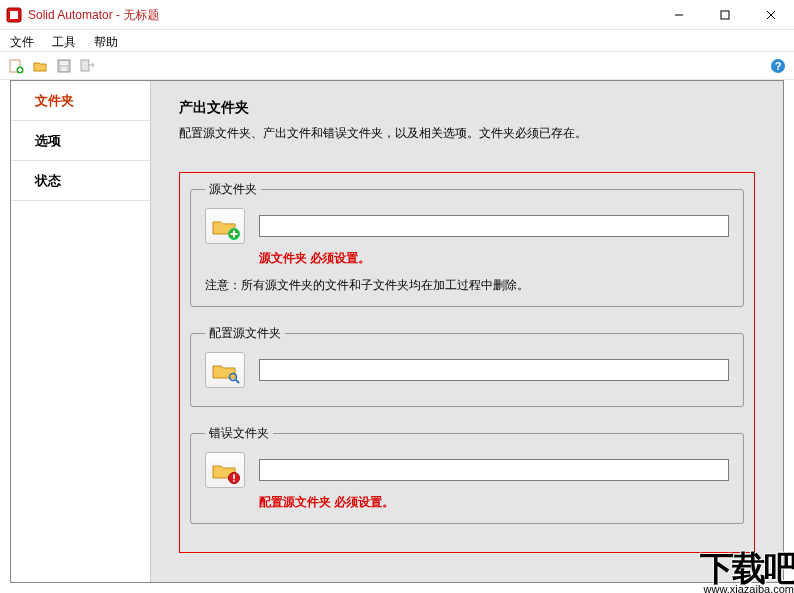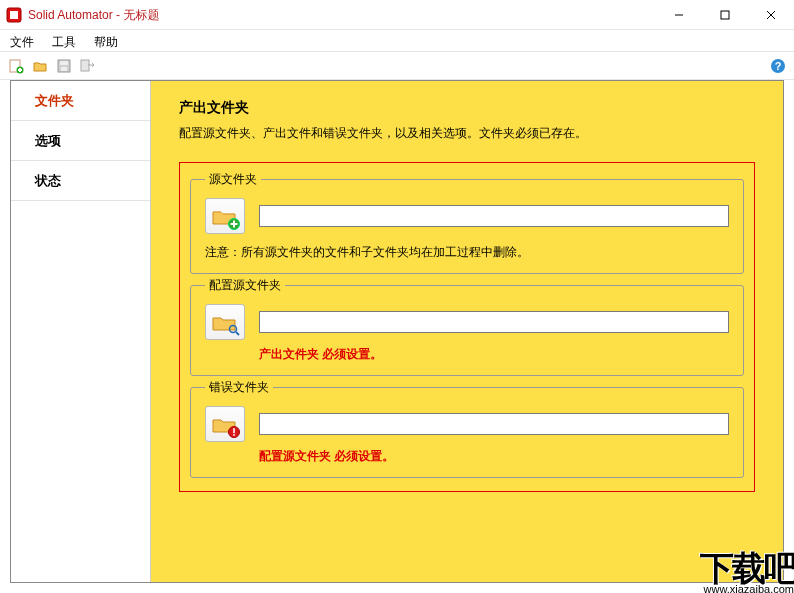--- a/index.html
+++ b/index.html
@@ -46,21 +46,21 @@
   .tbtn {
     width: 20px; height: 20px;
     display: flex; align-items: center; justify-content: center;
   }
   .toolbar .spacer { flex: 1; }
   .content-wrap {
     position: absolute;
     top: 80px; left: 10px; right: 10px; bottom: 10px;
     border: 1px solid #888;
     display: flex;
-    background: #fde047;
+    background: #e5e5e5;
   }
   .sidebar {
     width: 140px;
     border-right: 1px solid #ccc;
     background: #fff;
   }
   .side-item {
     height: 40px;
     display: flex; align-items: center;
     padding-left: 24px;
@@ -74,31 +74,31 @@
     flex: 1;
     padding: 18px 28px 10px 28px;
     position: relative;
     overflow: hidden;
   }
   .main h1 {
     font-size: 14px; font-weight: bold;
     margin-bottom: 8px;
   }
   .main .subtitle {
-    font-size: 12px; margin-bottom: 20px;
+    font-size: 12px; margin-bottom: 30px;
   }
   .redbox {
     border: 1.5px solid #e00000;
     padding: 8px 10px 10px 10px;
   }
   fieldset.group {
     border: 1px solid #999;
     border-radius: 3px;
     padding: 10px 14px 12px 14px;
-    margin-bottom: 3px;
+    margin-bottom: 18px;
   }
   fieldset.group legend {
     padding: 0 4px;
     font-size: 12px;
   }
   .row1 {
     display: flex; align-items: center; gap: 14px;
     margin-bottom: 6px;
   }
   .folder-btn {
@@ -259,40 +259,40 @@
             <span class="overlay">
               <svg width="12" height="12">
                   <circle cx="6" cy="6" r="5.5" fill="#2fa82f" stroke="#0d6"></circle>
                   <rect x="5" y="2.5" width="2" height="7" fill="#fff"></rect>
                   <rect x="2.5" y="5" width="7" height="2" fill="#fff"></rect>
                 </svg>
             </span>
           </div>
           <input class="path-input" value="" style="">
         </div>
+        <div class="errline">源文件夹 必须设置。</div>
         <div class="noteline">注意：所有源文件夹的文件和子文件夹均在加工过程中删除。</div>
       </fieldset>
 
       <fieldset class="group">
         <legend>配置源文件夹</legend>
         <div class="row1">
           <div class="folder-btn">
             <svg class="folder-svg">
               <path d="M2 7 h8 l2 2 h12 v10 h-22 z" fill="#f6c858" stroke="#c98a20"></path>
             </svg>
             <span class="overlay">
               <svg width="12" height="12">
                   <circle cx="5" cy="5" r="3.5" fill="none" stroke="#2368b8" stroke-width="1.5"></circle>
                   <line x1="8" y1="8" x2="11" y2="11" stroke="#2368b8" stroke-width="1.8"></line>
                 </svg>
             </span>
           </div>
           <input class="path-input" value="" style="">
         </div>
-        <div class="errline">产出文件夹 必须设置。</div>
       </fieldset>
 
       <fieldset class="group" style="">
         <legend>错误文件夹</legend>
         <div class="row1">
           <div class="folder-btn">
             <svg class="folder-svg">
               <path d="M2 7 h8 l2 2 h12 v10 h-22 z" fill="#f6c858" stroke="#c98a20"></path>
             </svg>
             <span class="overlay">

